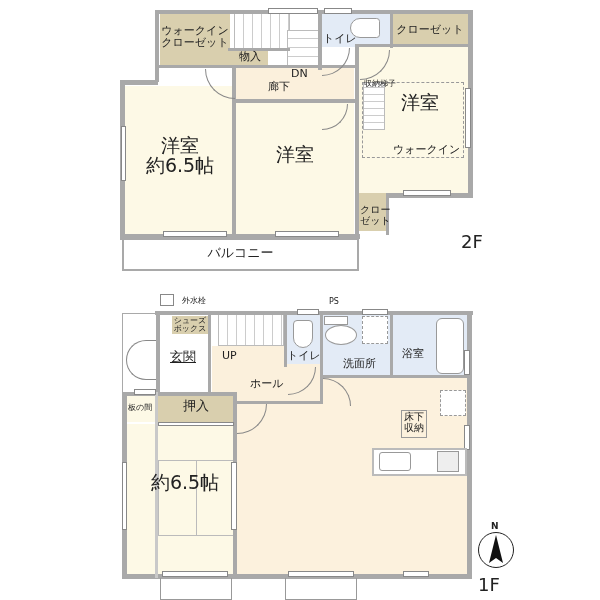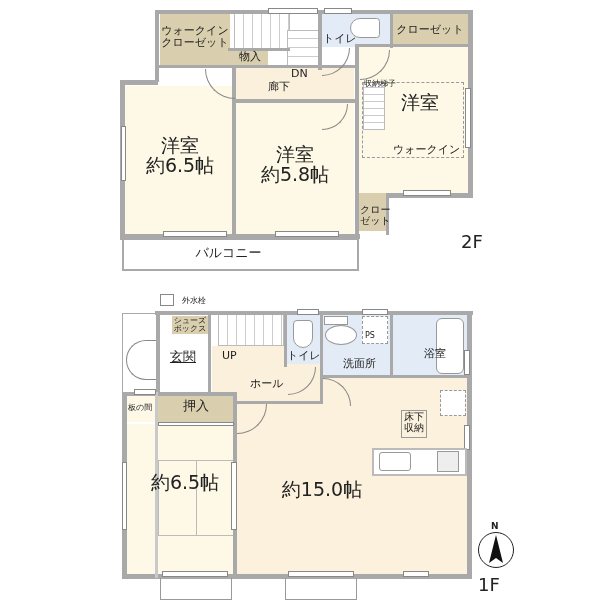--- a/index.html
+++ b/index.html
@@ -100,23 +100,22 @@
   <div class="lbl xs" style="left:360px;top:205px;width:28px;font-size:10px;">
     <div>クロー</div>
     <div>ゼット</div>
   </div>
   <div class="lbl big" style="left:130px;top:136px;width:100px;">
     <div>洋室</div>
     <div>約6.5帖</div>
   </div>
   <div class="lbl big" style="left:245px;top:145px;width:100px;">
     <div>洋室</div>
-    <div>約5.8帖</div>
-  </div>
-  <div class="lbl mid" style="left:110px;top:246px;width:237px;">バルコニー</div>
+  </div>
+  <div class="lbl mid" style="left:122px;top:246px;width:237px;">バルコニー</div>
 
   <div class="floor-lbl" style="left:461px;top:231px;">2F</div>
 </div>
 
 <div>
 
   <div class="abs" style="left:160px;top:294px;width:14px;height:12px;border:1px solid #888;background:#fff;"></div>
   <div class="lbl xs" style="left:182px;top:297px;">外水栓</div>
 
   <div class="outline" style="left:122px;top:313px;width:38px;height:82px;border-width:1px;"></div>
@@ -188,35 +187,34 @@
   <div class="abs" style="left:379px;top:452px;width:32px;height:19px;border:1px solid #999;border-radius:3px;"></div>
   <div class="abs" style="left:437px;top:451px;width:22px;height:21px;border:1px solid #999;background:#eee;"></div>
 
   <div class="lbl xs" style="left:172px;top:317px;width:36px;">
     <div>シューズ</div>
     <div>ボックス</div>
   </div>
   <div class="lbl mid" style="left:170px;top:350px;text-decoration:underline;">玄関</div>
   <div class="lbl sm" style="left:222px;top:350px;">UP</div>
   <div class="lbl sm" style="left:287px;top:350px;">トイレ</div>
-  <div class="lbl xs" style="left:329px;top:332px;margin-left:36px;">PS</div>
+  <div class="lbl xs" style="left:329px;top:298px;">PS</div>
   <div class="lbl sm" style="left:343px;top:358px;">洗面所</div>
-  <div class="lbl sm" style="left:424px;top:348px;">浴室</div>
+  <div class="lbl sm" style="left:402px;top:348px;">浴室</div>
   <div class="lbl sm" style="left:250px;top:378px;">ホール</div>
   <div class="lbl xs" style="left:128px;top:404px;">板の間</div>
   <div class="lbl mid" style="left:158px;top:399px;width:76px;">押入</div>
   <div class="lbl xs" style="left:401px;top:412px;width:26px;font-size:10px;">
     <div>床下</div>
     <div>収納</div>
   </div>
   <div class="lbl big" style="left:135px;top:473px;width:100px;">
     <div>約6.5帖</div>
   </div>
   <div class="lbl big" style="left:262px;top:480px;width:120px;">
-    <div>約15.0帖</div>
   </div>
 
   <div class="abs" style="left:478px;top:532px;width:36px;height:36px;border:1px solid #222;border-radius:50%;">
     <svg width="36" height="36" viewBox="0 0 36 36" style="position:absolute;left:-1px;top:-1px;">
       <polygon points="18,3 11,31 18,26 25,31" fill="#111"></polygon>
     </svg>
   </div>
   <div class="lbl xs" style="left:491px;top:522px;font-size:9px;font-weight:bold;">N</div>
 
   <div class="floor-lbl" style="left:478px;top:574px;">1F</div>

